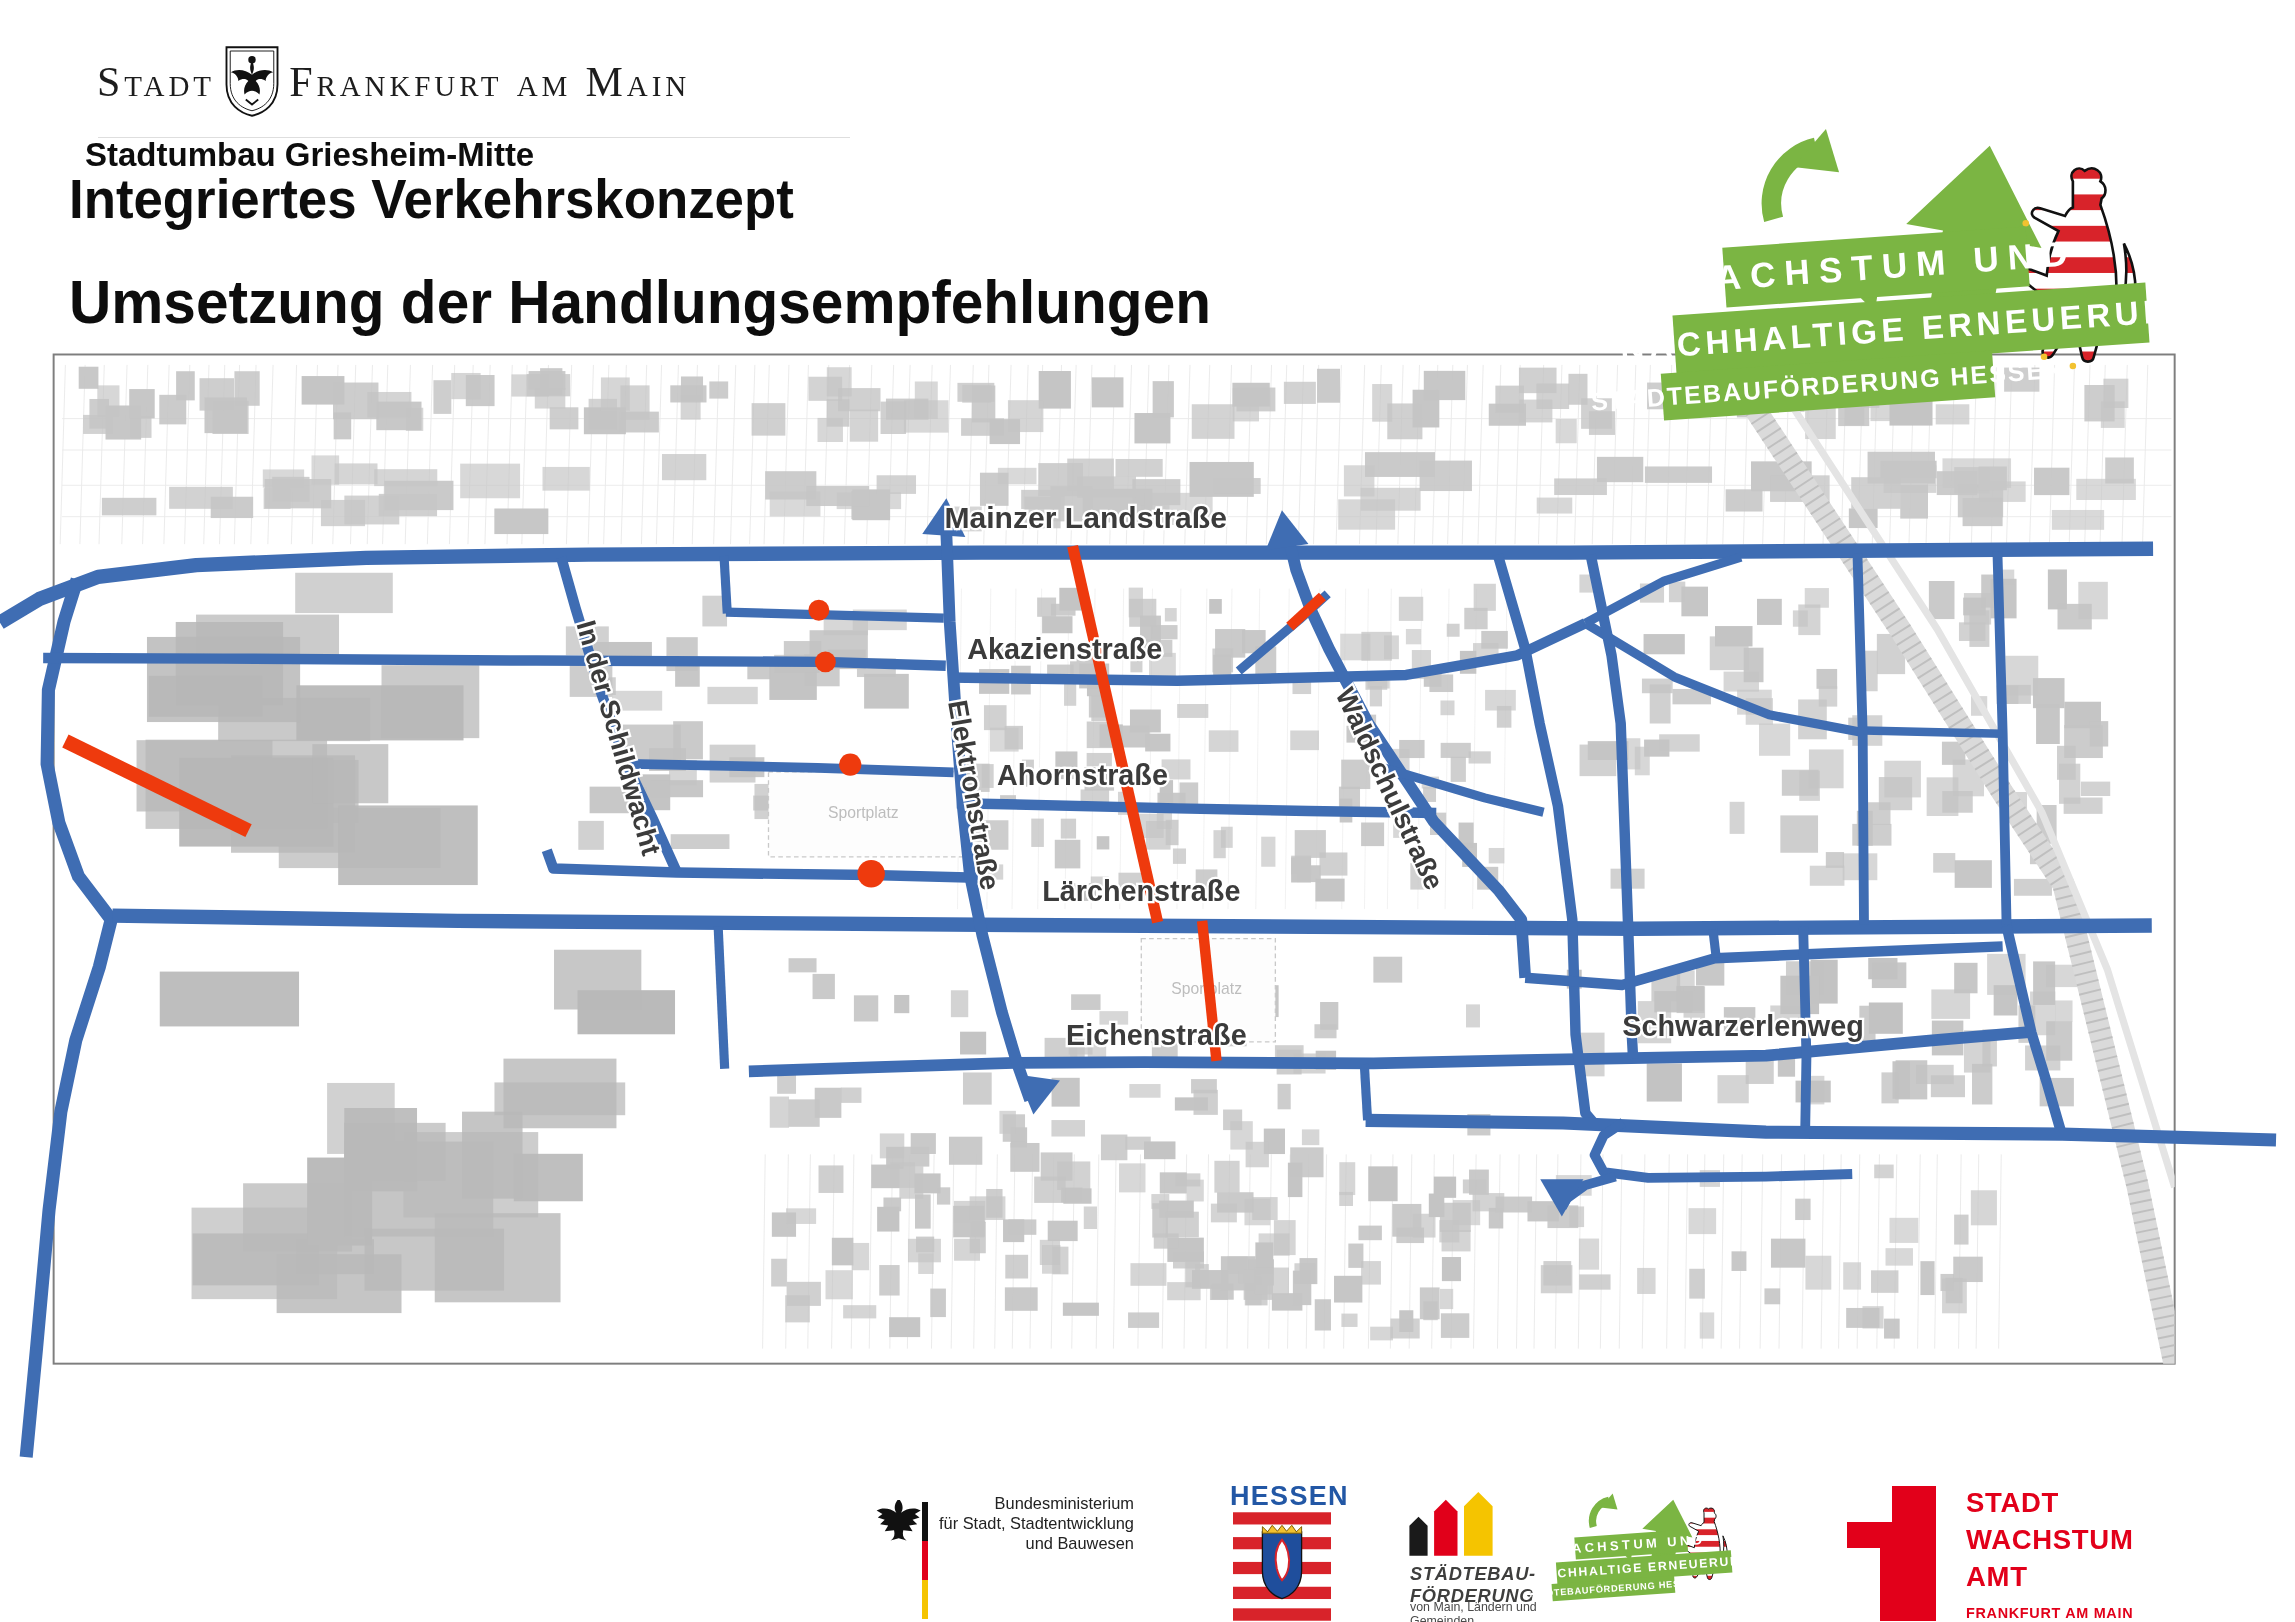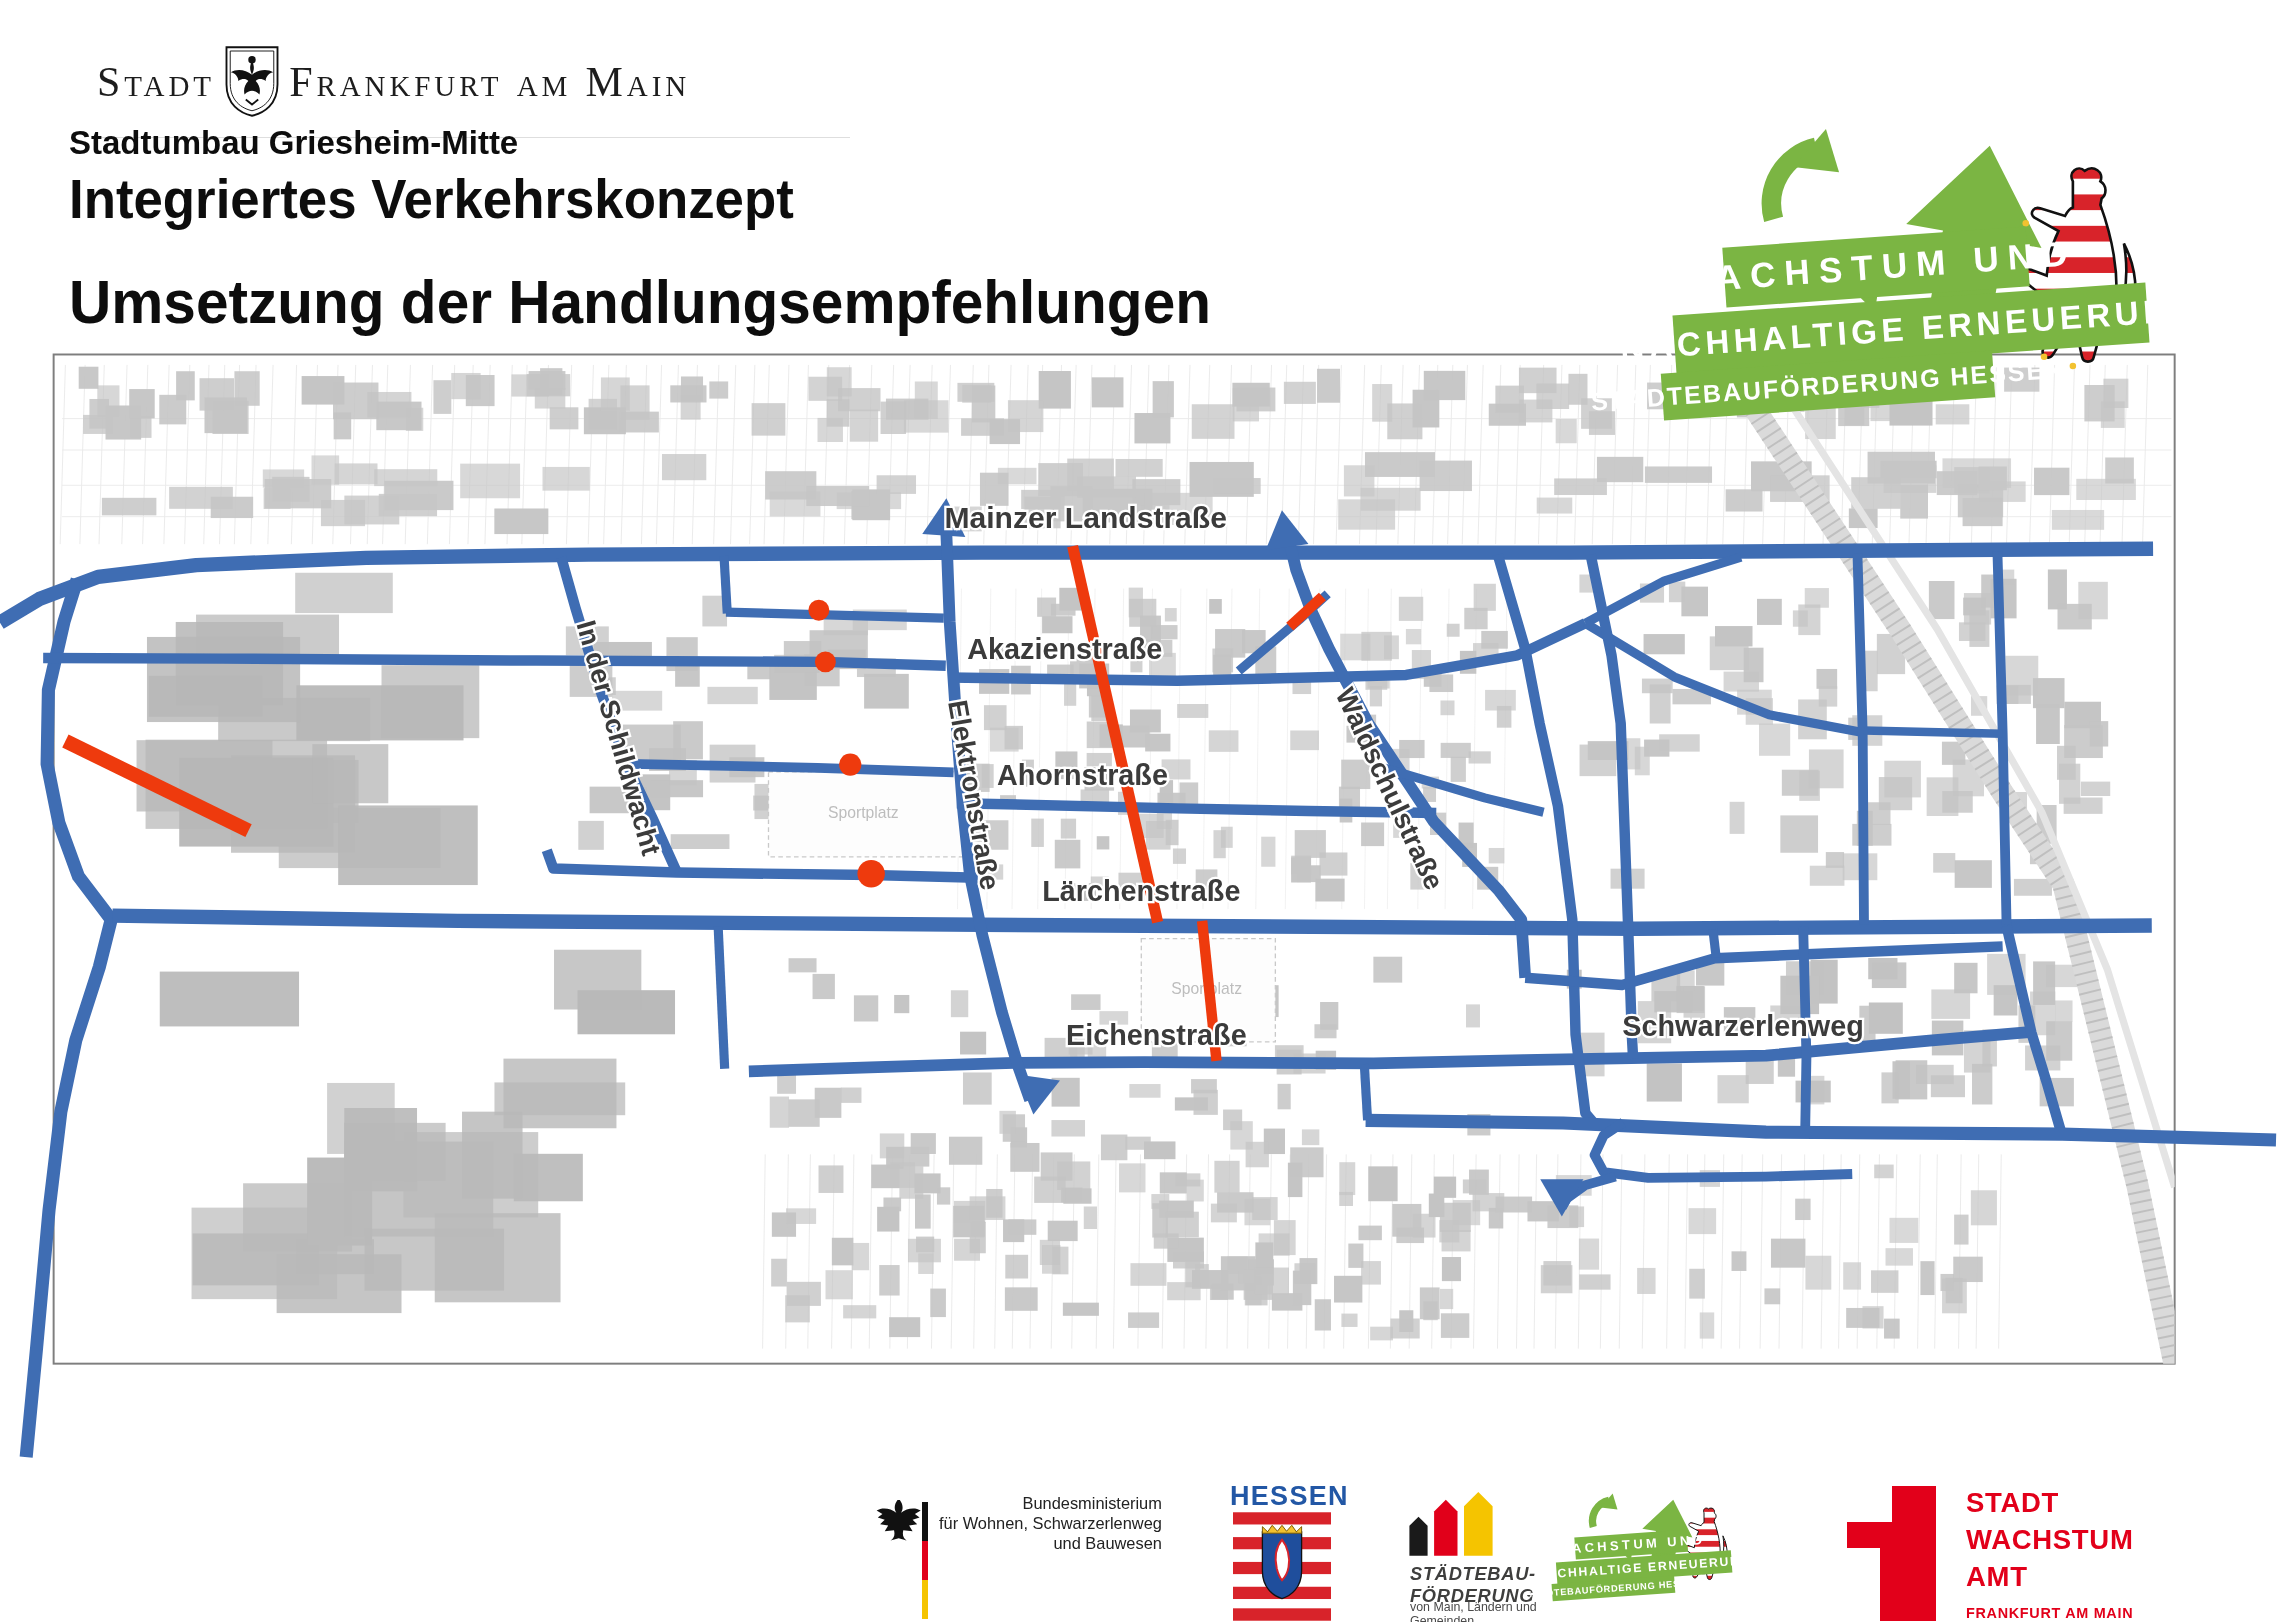--- a/index.html
+++ b/index.html
@@ -5,21 +5,21 @@
   html,body{margin:0;padding:0;background:#ffffff;}
   body{width:2295px;height:1622px;position:relative;font-family:"Liberation Sans",sans-serif;overflow:hidden;}
   .abs{position:absolute;}
   
   #citylogo{top:44px;left:97px;display:flex;align-items:center;color:#1d1d1d;
     font-family:"Liberation Serif",serif;font-variant:small-caps;letter-spacing:3.9px;}
   #citylogo .big{font-size:42px;line-height:42px;}
   #citylogo svg{margin:0 9.2px;}
   #hairline{top:137px;left:98px;width:752px;height:1.3px;background:#dedede;}
   .title{left:69px;color:#0d0d0d;font-weight:bold;white-space:nowrap;transform-origin:left top;}
-  #title-sub{top:124px;font-size:33px;}
+  #title-sub{top:136px;font-size:33px;margin-left:16px;}
   #title-main{top:167px;font-size:55px;transform:scaleX(.96);}
   #title-second{top:267px;font-size:61px;transform:scaleX(.96);}
   
   .badge{width:497px;height:419px;}
   #badge-big{top:98px;left:1662px;}
   #badge-small{top:1482px;left:1552px;transform:scale(.37);transform-origin:top left;}
   .banner{position:absolute;color:#fff;font-weight:bold;text-align:center;white-space:nowrap;
     display:flex;align-items:center;justify-content:center;}
   .b1{left:62px;top:139px;width:304px;height:60px;font-size:35px;letter-spacing:9.2px;transform:rotate(-4deg);}
   .b2{left:11.8px;top:201px;width:474px;height:60px;font-size:33px;letter-spacing:4.6px;transform:rotate(-4deg);}
@@ -1047,21 +1047,21 @@
 </div>
 
 <svg class="abs" style="left:865px;top:1493px" width="65" height="65" viewBox="0 0 56 56">
   <path d="M28,6 c-3,4 -3,8 -1,11 c-5,-4 -12,-5 -17,-2 l5,3 l-4,3 l6,2 l-4,4 l7,1 l-3,5 l8,-1 c1,4 0,7 -3,9 l7,-2 l7,2 c-3,-2 -4,-5 -3,-9 l8,1 l-3,-5 l7,-1 l-4,-4 l6,-2 l-4,-3 l5,-3 c-5,-3 -12,-2 -17,2 c2,-3 2,-7 -1,-11 z" fill="#111"></path>
 </svg>
 <div class="abs" style="left:922px;top:1502px;width:5.9px;height:39px;background:#111"></div>
 <div class="abs" style="left:922px;top:1541px;width:5.9px;height:39px;background:#e1001a"></div>
 <div class="abs" style="left:922px;top:1580px;width:5.9px;height:39px;background:#f5c400"></div>
 <div id="bm-text" class="abs flogo">
   <div>Bundesministerium</div>
-  <div>für Wohnen, Schwarzerlenweg</div>
+  <div>für Stadt, Stadtentwicklung</div>
   <div>und Bauwesen</div>
 </div>
 
 <div id="hessen-word" class="abs">HESSEN</div>
 <svg class="abs" style="left:1233px;top:1512px" width="98" height="109" viewBox="0 0 150 166">
   <g>
     <rect x="0" y="0" width="150" height="19" fill="#d8232a"></rect>
       <rect x="0" y="19" width="150" height="19" fill="#fff"></rect>
     <rect x="0" y="38" width="150" height="19" fill="#d8232a"></rect>
       <rect x="0" y="57" width="150" height="19" fill="#fff"></rect>

